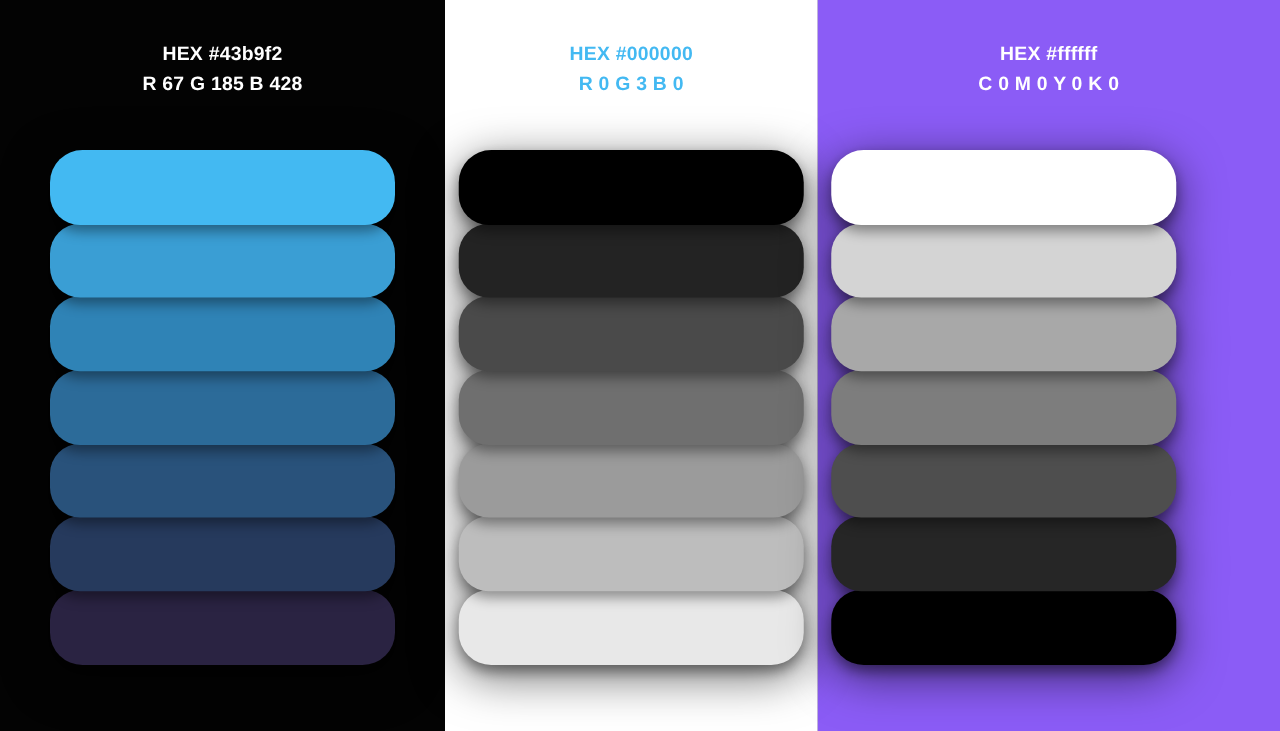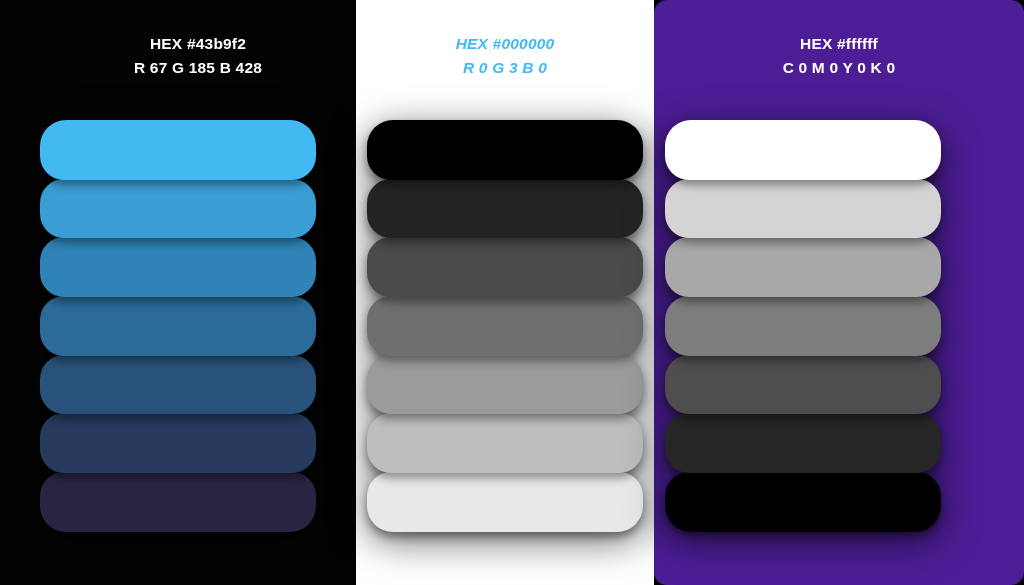--- a/index.html
+++ b/index.html
@@ -15,22 +15,22 @@
     overflow: hidden;
     font-family: "Liberation Sans", sans-serif;
   }
 
   .panel {
     position: absolute;
     top: 0;
     height: 585px;
     box-sizing: border-box;
   }
-  #panel-dark   { left: 0px;   width: 356px; background: #030303; padding-left: 20px; }
-  #panel-light  { left: 356px; width: 298px; background: #ffffff; font-style: italic; }
+  #panel-dark   { left: 0px;   width: 356px; background: #030303; }
+  #panel-light  { left: 356px; width: 298px; background: #ffffff; }
   #panel-accent { left: 654px; width: 370px; background: #43b9f2; }
 
   
   .panel-glow {
     position: absolute;
     top: 0;
     height: 585px;
     width: 46px;
     pointer-events: none;
   }
@@ -106,21 +106,21 @@
         <div class="swatch" style="background: rgb(0, 0, 0); z-index: 7;"></div>
         <div class="swatch" style="background: rgb(35, 35, 35); z-index: 6;"></div>
         <div class="swatch" style="background: rgb(74, 74, 74); z-index: 5;"></div>
         <div class="swatch" style="background: rgb(111, 111, 111); z-index: 4;"></div>
         <div class="swatch" style="background: rgb(155, 155, 155); z-index: 3;"></div>
         <div class="swatch" style="background: rgb(189, 189, 189); z-index: 2;"></div>
         <div class="swatch" style="background: rgb(232, 232, 232); z-index: 1;"></div>
       </div>
   </div>
 
-  <div class="panel" id="panel-accent" style="background: #4c1d95; border-radius: 13px;">
+  <div class="panel" id="panel-accent" style="background: #8b5cf6;">
     <div class="info" id="info-accent" style="color: rgb(255, 255, 255);">
       <div>HEX #ffffff</div>
       <div>C 0 M 0 Y 0 K 0</div>
     </div>
     <div class="stack" id="stack-accent">
         <div class="swatch" style="background: rgb(255, 255, 255); z-index: 7;"></div>
         <div class="swatch" style="background: rgb(212, 212, 212); z-index: 6;"></div>
         <div class="swatch" style="background: rgb(168, 168, 168); z-index: 5;"></div>
         <div class="swatch" style="background: rgb(125, 125, 125); z-index: 4;"></div>
         <div class="swatch" style="background: rgb(78, 78, 78); z-index: 3;"></div>

